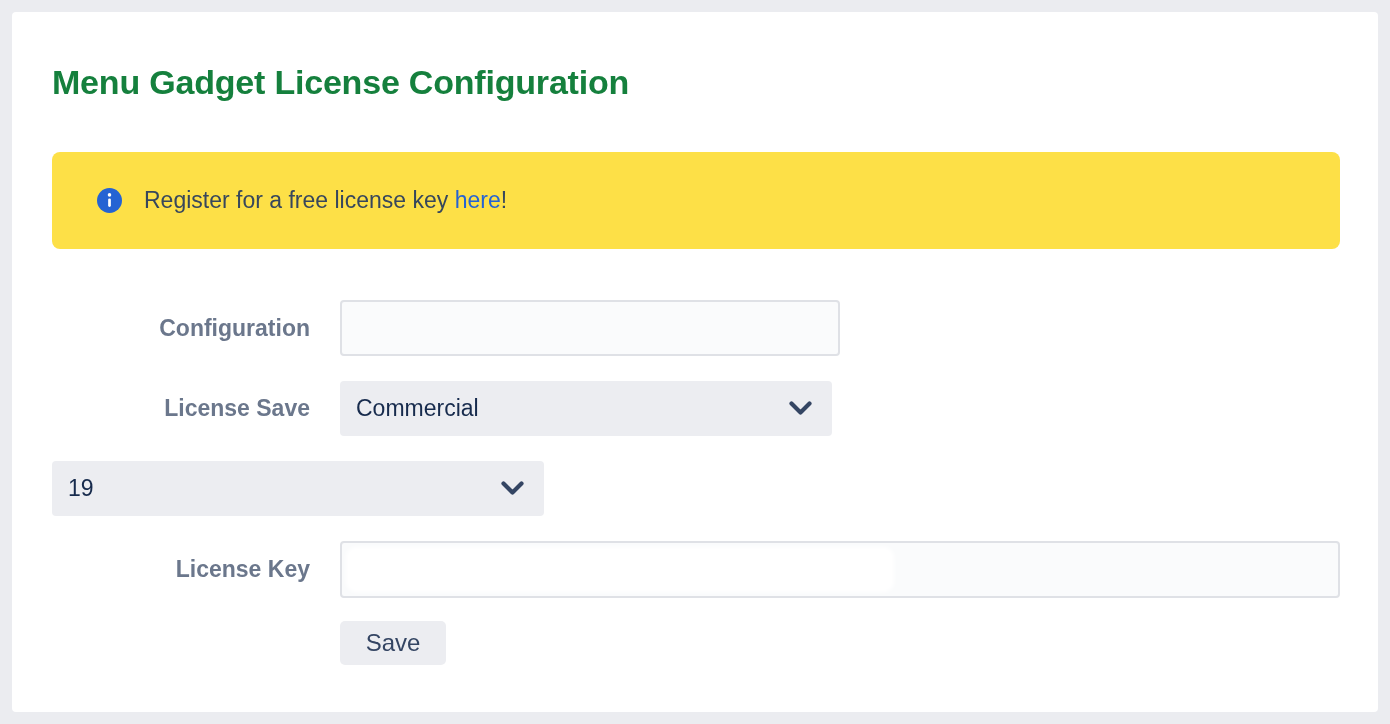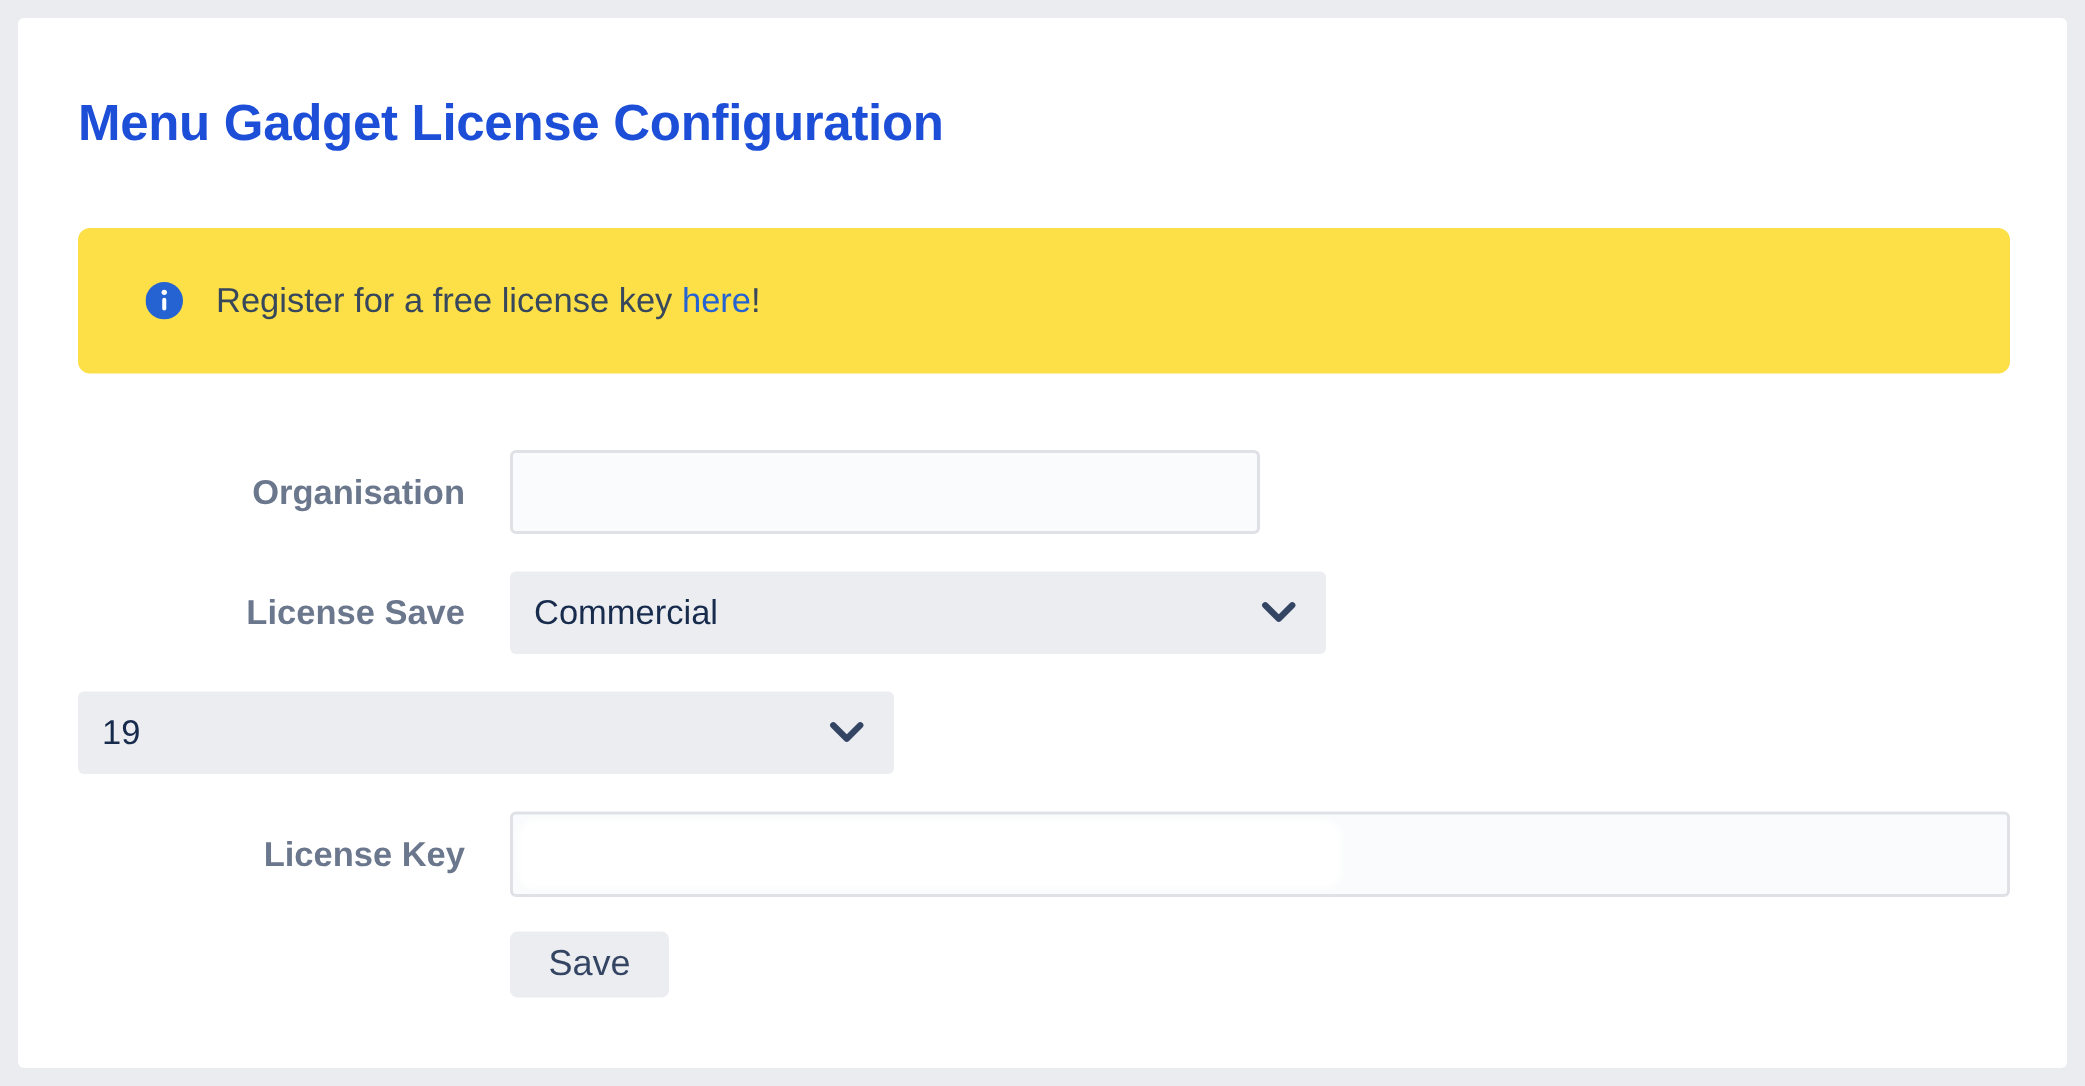--- a/index.html
+++ b/index.html
@@ -13,21 +13,21 @@
     position: absolute;
     left: 12px; top: 12px;
     width: 1366px; height: 700px;
     background: #FFFFFF;
     border-radius: 4px;
     padding: 48px 38px 0 40px;
   }
   .page-title {
     font-size: 34px;
     font-weight: 700;
-    color: #1d4ed8;
+    color: #15803d;
     line-height: 44px;
     letter-spacing: -0.2px;
   }
   .banner {
     margin-top: 48px;
     width: 100%;
     height: 97px;
     background: #fde047;
     border-radius: 8px;
     display: flex;
@@ -81,21 +81,21 @@
   .redaction {
     position: absolute;
     left: 6px; top: 6px;
     width: 548px; height: 45px;
     background: #FFFFFF;
     border-radius: 10px;
     filter: blur(2px);
     pointer-events: none;
   }
   .select {
-    width: 544px;
+    width: 492px;
     height: 55px;
     background: #ECEDF1;
     border-radius: 4px;
     display: flex;
     align-items: center;
     justify-content: space-between;
     padding: 0 18px 0 16px;
     cursor: pointer;
   }
   .select-value {
@@ -130,21 +130,21 @@
         <circle cx="12" cy="6.6" r="1.7" fill="#FFFFFF"></circle>
         <rect x="10.7" y="10" width="2.6" height="8.2" rx="1.3" fill="#FFFFFF"></rect>
       </svg>
     </span>
     <span class="banner-text"><span>Register for a free license key </span><a href="#">here</a><span>!</span></span>
   </div>
 
   <div class="form">
 
     <div class="row">
-      <label class="field-label">Organisation</label>
+      <label class="field-label">Configuration</label>
       <input class="text-input org-input" type="text" value="" style="">
     </div>
 
     <div class="row">
       <label class="field-label">License Save</label>
       <div class="select">
         <span class="select-value">Commercial</span>
         <span class="chevron">
           <svg width="23" height="15" viewBox="0 0 23 15">
             <path d="M2.5 2.5 L11.5 11.5 L20.5 2.5" stroke="#344563" stroke-width="4.2" fill="none" stroke-linecap="round" stroke-linejoin="round"></path>

